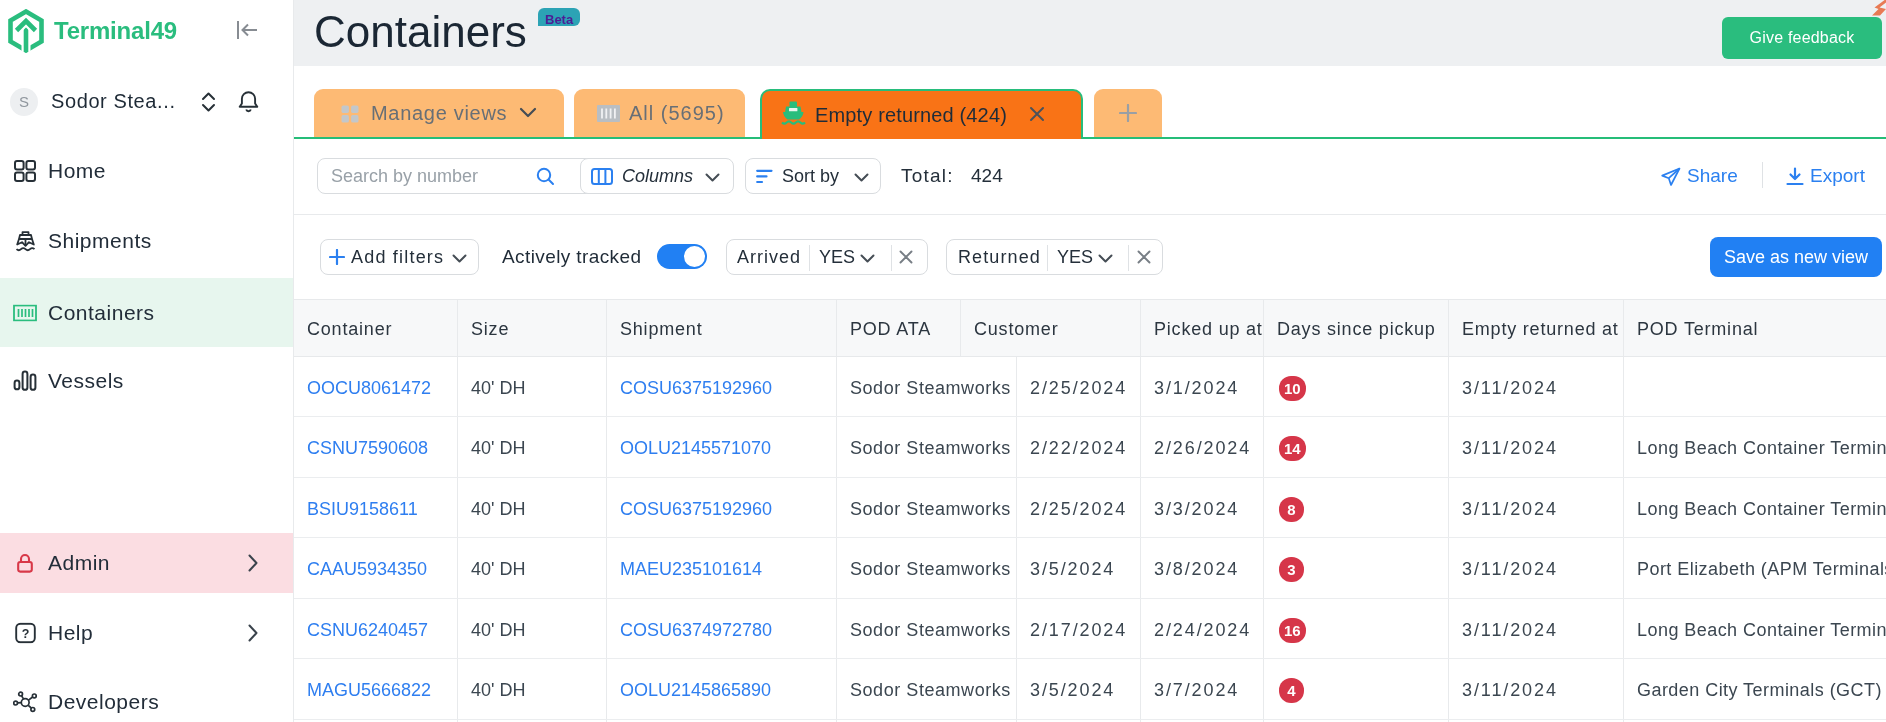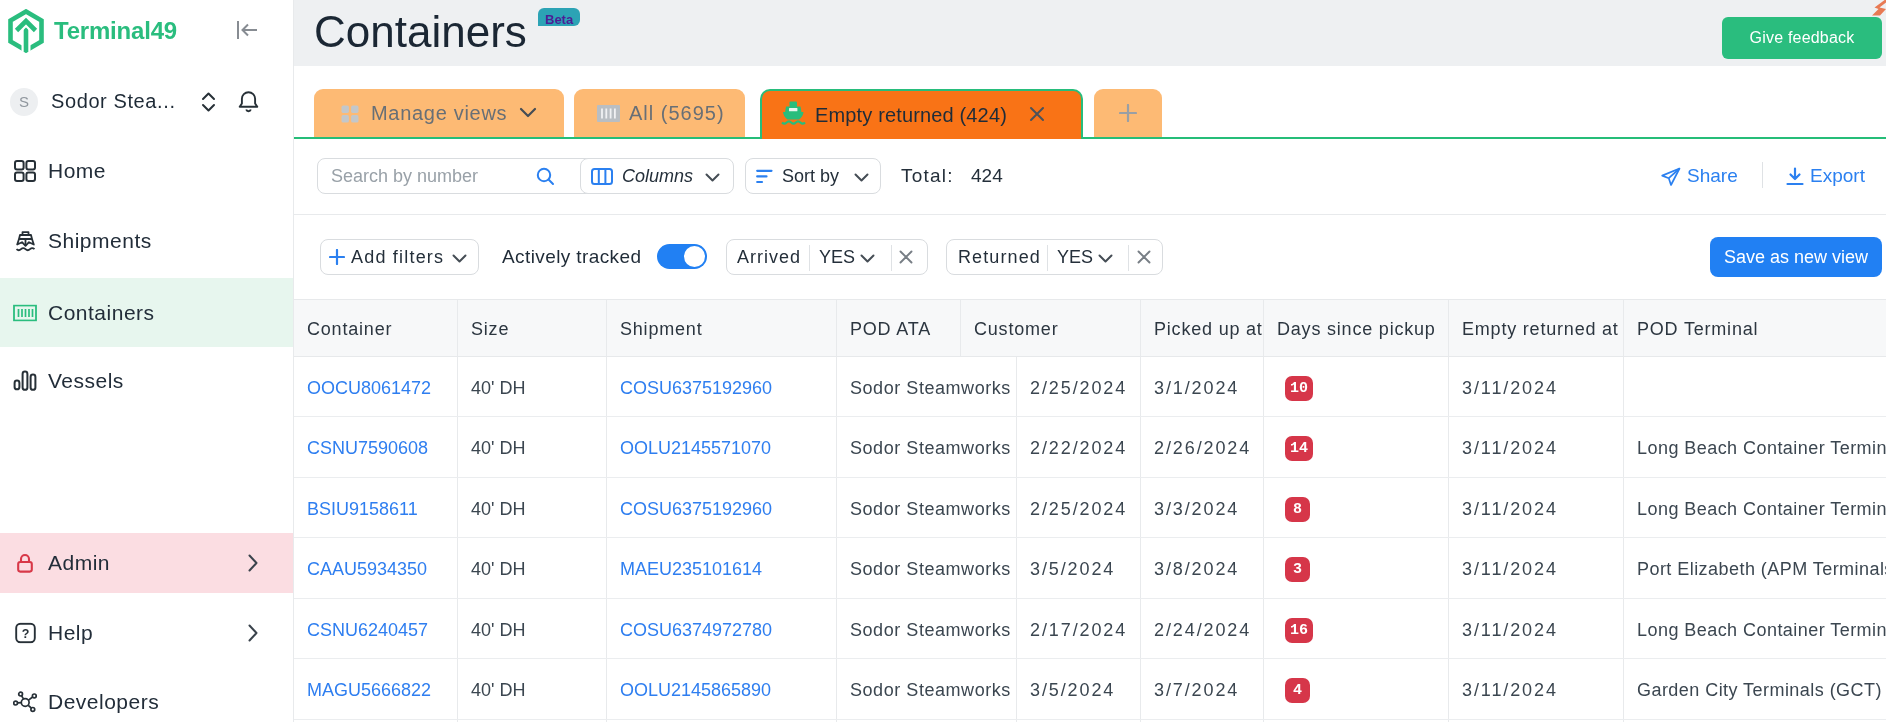--- a/index.html
+++ b/index.html
@@ -63,23 +63,23 @@
 .trow { display:flex; border-bottom:1px solid #ebedef; height:60.5px; background:#fff; }
 #thead { height:57.5px; background:#f7f8f9; border-top:1px solid #e7e9eb; border-bottom:1px solid #e7e9eb; }
 .td { flex:none; border-right:1px solid #e8eaec; padding-left:13px; padding-top:4px; display:flex; align-items:center;
   font-size:18px; color:#3b4650; overflow:hidden; white-space:nowrap; }
 #thead .td { color:#2c3640; letter-spacing:0.8px; }
 .td.c1{width:164px;text-align:center;} .td.c2{width:149px;} .td.c3{width:230px;} .td.c4{width:180px; letter-spacing:0.55px;}
 .td.c5{width:124px;} .td.c6{width:123px;} .td.c7{width:185px;} .td.c8{width:175px;}
 .td.c9{width:440px; border-right:none; letter-spacing:0.45px;}
 .td a { color:#2e7ef0; text-decoration:none; }
 .td.date { letter-spacing:1.9px; }
-.badge { display:inline-block; margin-left:8px; min-width:25px; height:25px; padding:0 5px;
-  background:#d63649; border-radius:7px; color:#fff; font-size:15px; font-weight:bold;
-  text-align:center; line-height:25px; letter-spacing:0;font-family:Liberation Mono, monospace; }
+.badge { display:inline-block; margin-left:2px; min-width:25px; height:25px; padding:0 5px;
+  background:#d63649; border-radius:12px; color:#fff; font-size:15px; font-weight:bold;
+  text-align:center; line-height:25px; letter-spacing:0; }
 </style>
 </head>
 <body>
 <div id="app">
 
   <div id="tophead"></div>
   <div id="title">Containers</div>
   <div id="beta">Beta</div>
   <div id="givefb">Give feedback</div>
 

